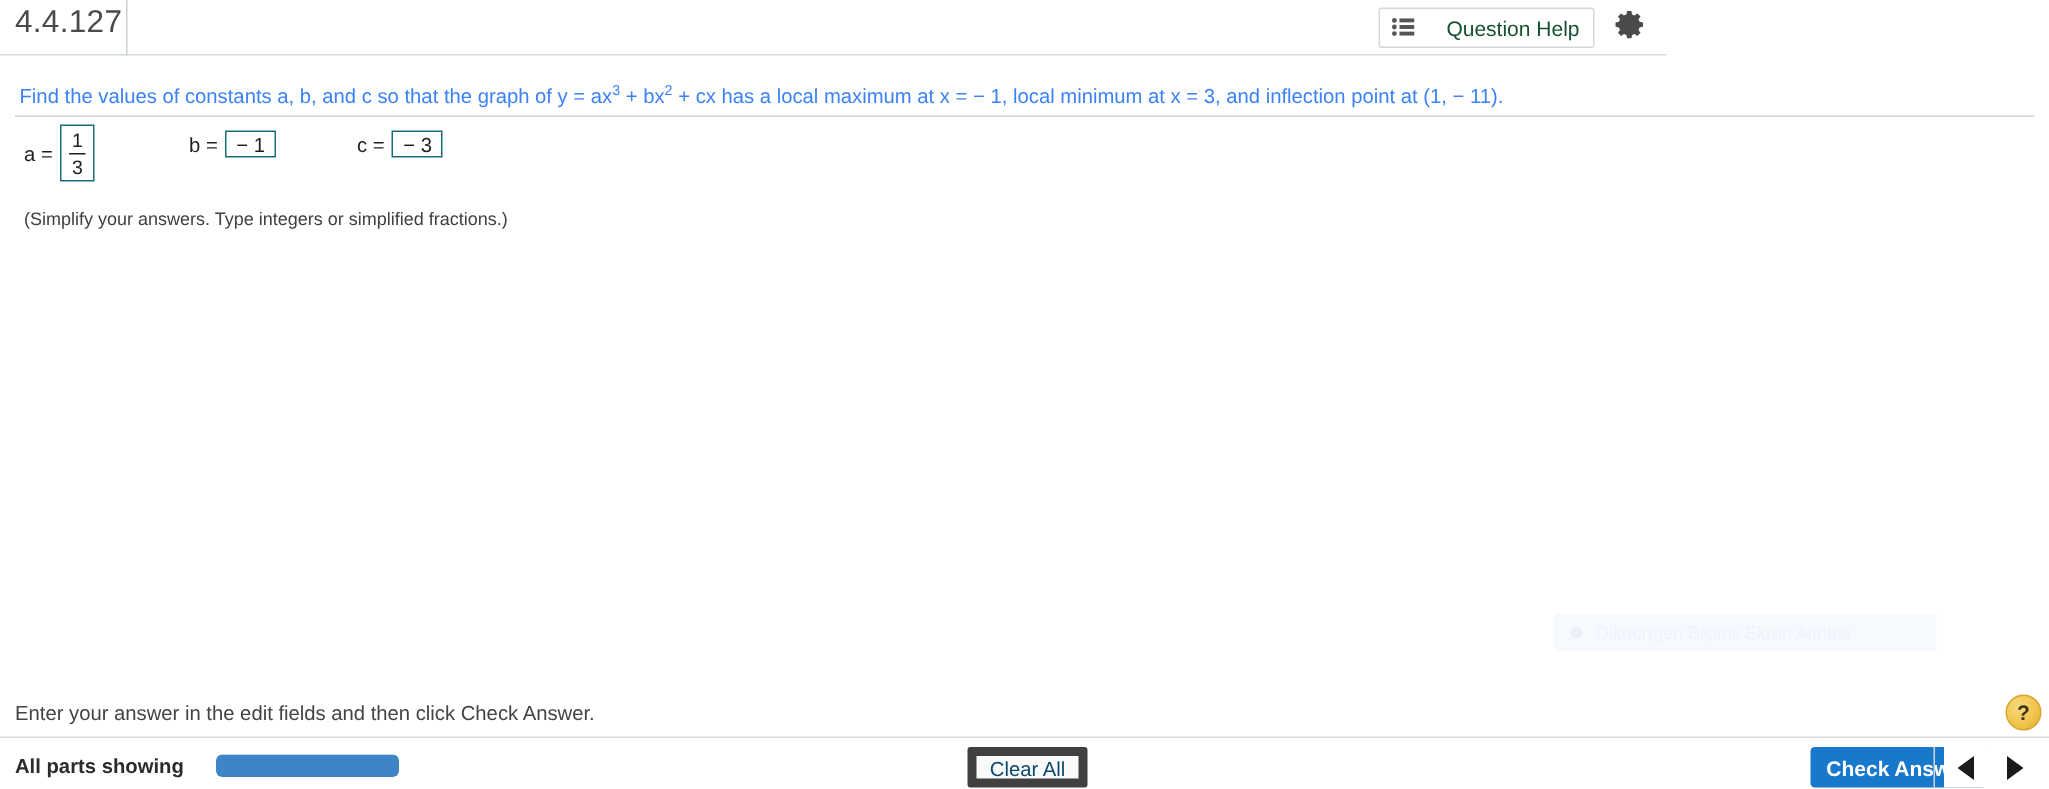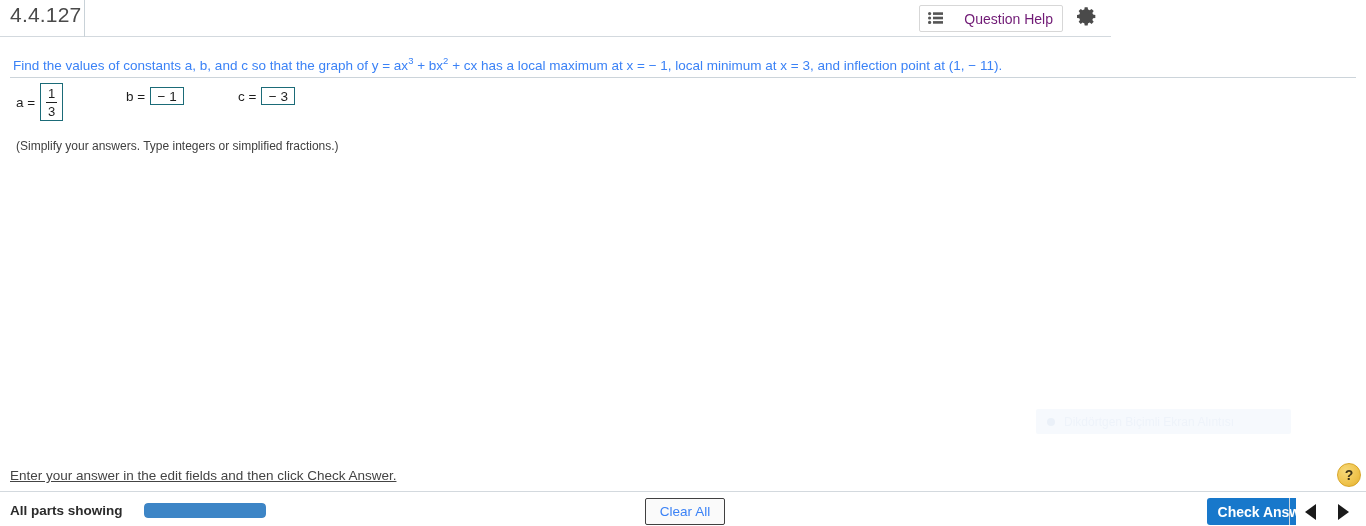--- a/index.html
+++ b/index.html
@@ -50,21 +50,21 @@
     height: 27px;
     box-sizing: border-box;
     padding: 0 9px 0 8px;
     display: flex;
     align-items: center;
     gap: 21px;
     background: #ffffff;
     border: 1px solid #d7d7d7;
     border-radius: 2px;
     font-size: 14px;
-    color: #701a75;
+    color: #14532d;
     cursor: pointer;
     white-space: nowrap;
   }
   .qh-icon { display: block; }
   .gear-btn {
     position: absolute;
     right: 9px;
     top: 5px;
     width: 30px;
     height: 28px;
@@ -186,21 +186,20 @@
   }
 
   
   .footer-hint {
     position: absolute;
     left: 10px;
     top: 468px;
     font-size: 13.5px;
     color: #444444;
     white-space: nowrap;
-    text-decoration: underline;
   }
   .footer-rule {
     position: absolute;
     left: 0;
     top: 491px;
     width: 1366px;
     height: 1px;
     background: #d3d9de;
   }
   .help-fab {
@@ -256,24 +255,24 @@
     border-radius: 4px;
   }
   .clear-all-btn {
     position: absolute;
     left: 645px;
     top: 498px;
     width: 80px;
     height: 27px;
     box-sizing: border-box;
     background: #fafafa;
-    border: 1px solid #404040;
+    border: 6px solid #404040;
     border-radius: 2px;
     font-size: 13.5px;
-    color: #3b82f6;
+    color: #0c4a6e;
     font-family: "Liberation Sans", sans-serif;
     cursor: pointer;
   }
   .check-answer-btn {
     position: absolute;
     left: 1162px;
     top: 498px;
     width: 117px;
     height: 27px;
     box-sizing: border-box;

